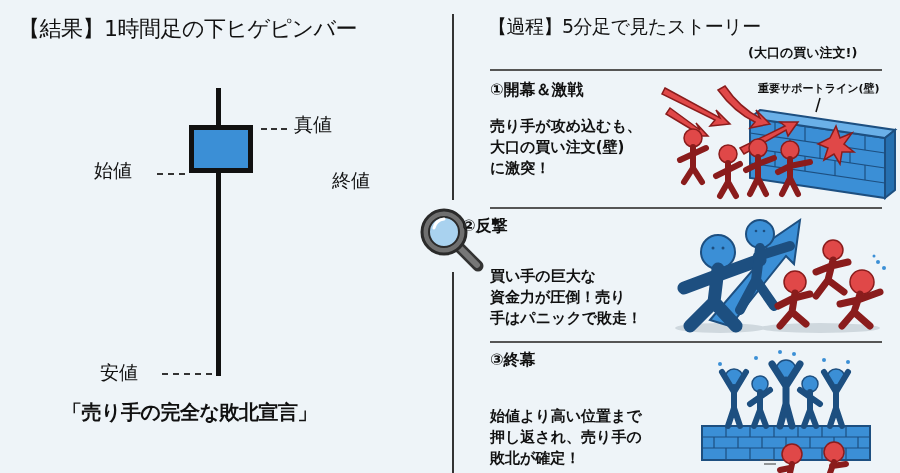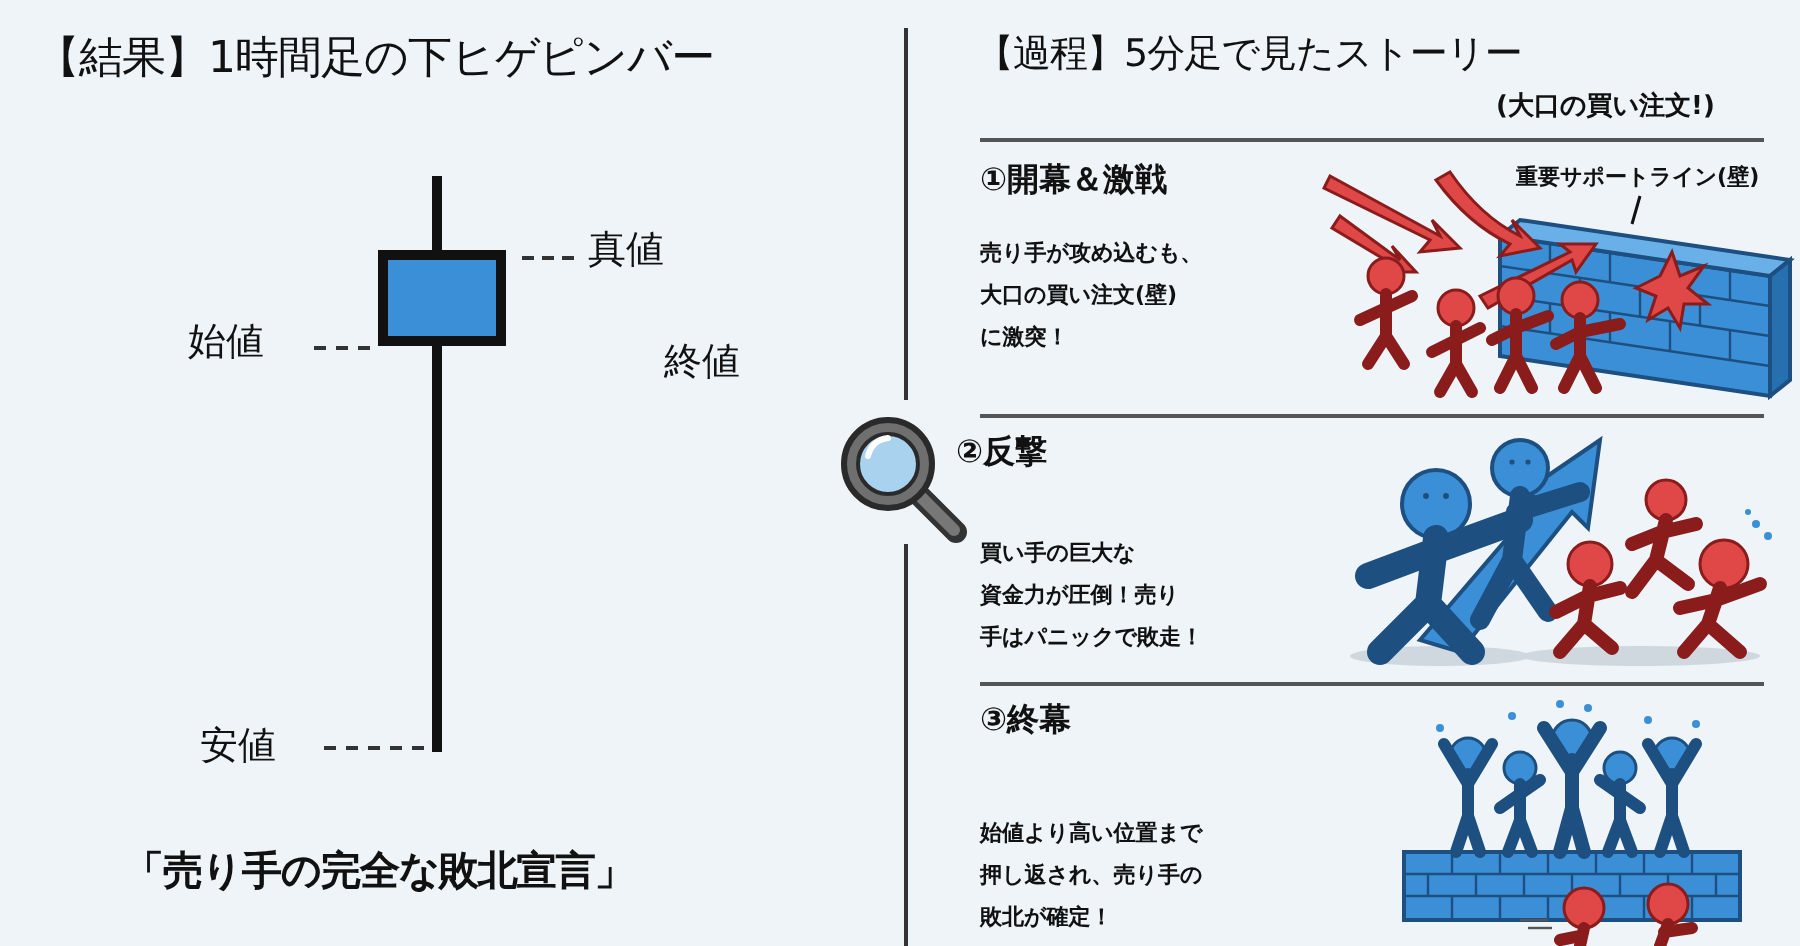--- a/index.html
+++ b/index.html
@@ -12,32 +12,32 @@
   }
   .abs { position: absolute; }
   .bold { font-weight: normal; }
 
   
   #left-title { left: 18px; top: 14px; font-size: 22px; letter-spacing: -0.5px; white-space: nowrap; }
   .wick { background: #111; width: 5px; left: 216px; }
   #candle-body { left: 189px; top: 125px; width: 64px; height: 48px; background: #3b8fd6; border: 5px solid #111; }
   .dash { border-top: 2px dashed #333; height: 0; }
   .price-label { font-size: 19px; font-weight: normal; white-space: nowrap; }
-  #left-caption { left: 62px; top: 422px; font-size: 20px; font-weight: bold; white-space: nowrap; letter-spacing: -0.5px; }
+  #left-caption { left: 62px; top: 399px; font-size: 20px; font-weight: bold; white-space: nowrap; letter-spacing: -0.5px; }
 
   
   .vline { left: 452px; width: 2px; background: #333; }
 
   
   #right-title { left: 488px; top: 14px; font-size: 19px; white-space: nowrap; letter-spacing: -0.5px; }
   #right-subtitle { left: 748px; top: 44px; font-size: 13px; font-weight: bold; white-space: nowrap; }
   .hline { left: 490px; height: 2px; background: #555; width: 392px; }
 
   .step-title { font-size: 16px; font-weight: bold; white-space: nowrap; }
-  .step-body { font-size: 11px; font-weight: bold; line-height: 21px; white-space: pre-line; }
+  .step-body { font-size: 15px; font-weight: bold; line-height: 21px; white-space: pre-line; }
 </style>
 </head>
 <body>
 
 <div id="left-title" class="abs bold">【結果】1時間足の下ヒゲピンバー</div>
 
 <div>
   <div class="abs wick" style="top:88px;height:42px;"></div>
   <div id="candle-body" class="abs"></div>
   <div class="abs wick" style="top:170px;height:206px;"></div>
@@ -116,21 +116,21 @@
       <path d="M98 79 L98 100 M98 86 L114 80 M98 86 L86 92 M98 100 L90 116 M98 100 L106 116" stroke-width="6" fill="none" stroke-linecap="round"></path>
     <circle cx="130" cy="72" r="9"></circle>
       <path d="M130 81 L130 100 M130 88 L150 84 M130 88 L118 94 M130 100 L122 116 M130 100 L138 116" stroke-width="6" fill="none" stroke-linecap="round"></path>
   </g>
   <text x="98" y="14" font-size="11" font-weight="bold" fill="#111" font-family="DejaVu Sans, sans-serif">重要サポートライン(壁)</text>
   <line x1="160" y1="20" x2="156" y2="34" stroke="#111" stroke-width="1.5"></line>
 </svg>
 
 <div class="abs hline" style="top:207px;"></div>
 
-<div class="abs step-title" style="left:478px;top:216px;">②反撃</div>
+<div class="abs step-title" style="left:462px;top:216px;">②反撃</div>
 <div class="abs step-body" style="left:490px;top:250px;margin-top:16px;">買い手の巨大な
 資金力が圧倒！売り
 手はパニックで敗走！</div>
 
 <svg class="abs" style="left:670px;top:210px;" width="230" height="124" viewBox="0 0 230 124">
   <ellipse cx="50" cy="118" rx="45" ry="5" fill="#cfd8de"></ellipse>
   <ellipse cx="150" cy="118" rx="60" ry="5" fill="#cfd8de"></ellipse>
 
   <path d="M40 110 L100 40 L92 36 L130 10 L124 54 L116 46 L60 116 Z" fill="#3b8fd6" stroke="#1d4f80" stroke-width="2"></path>
 

